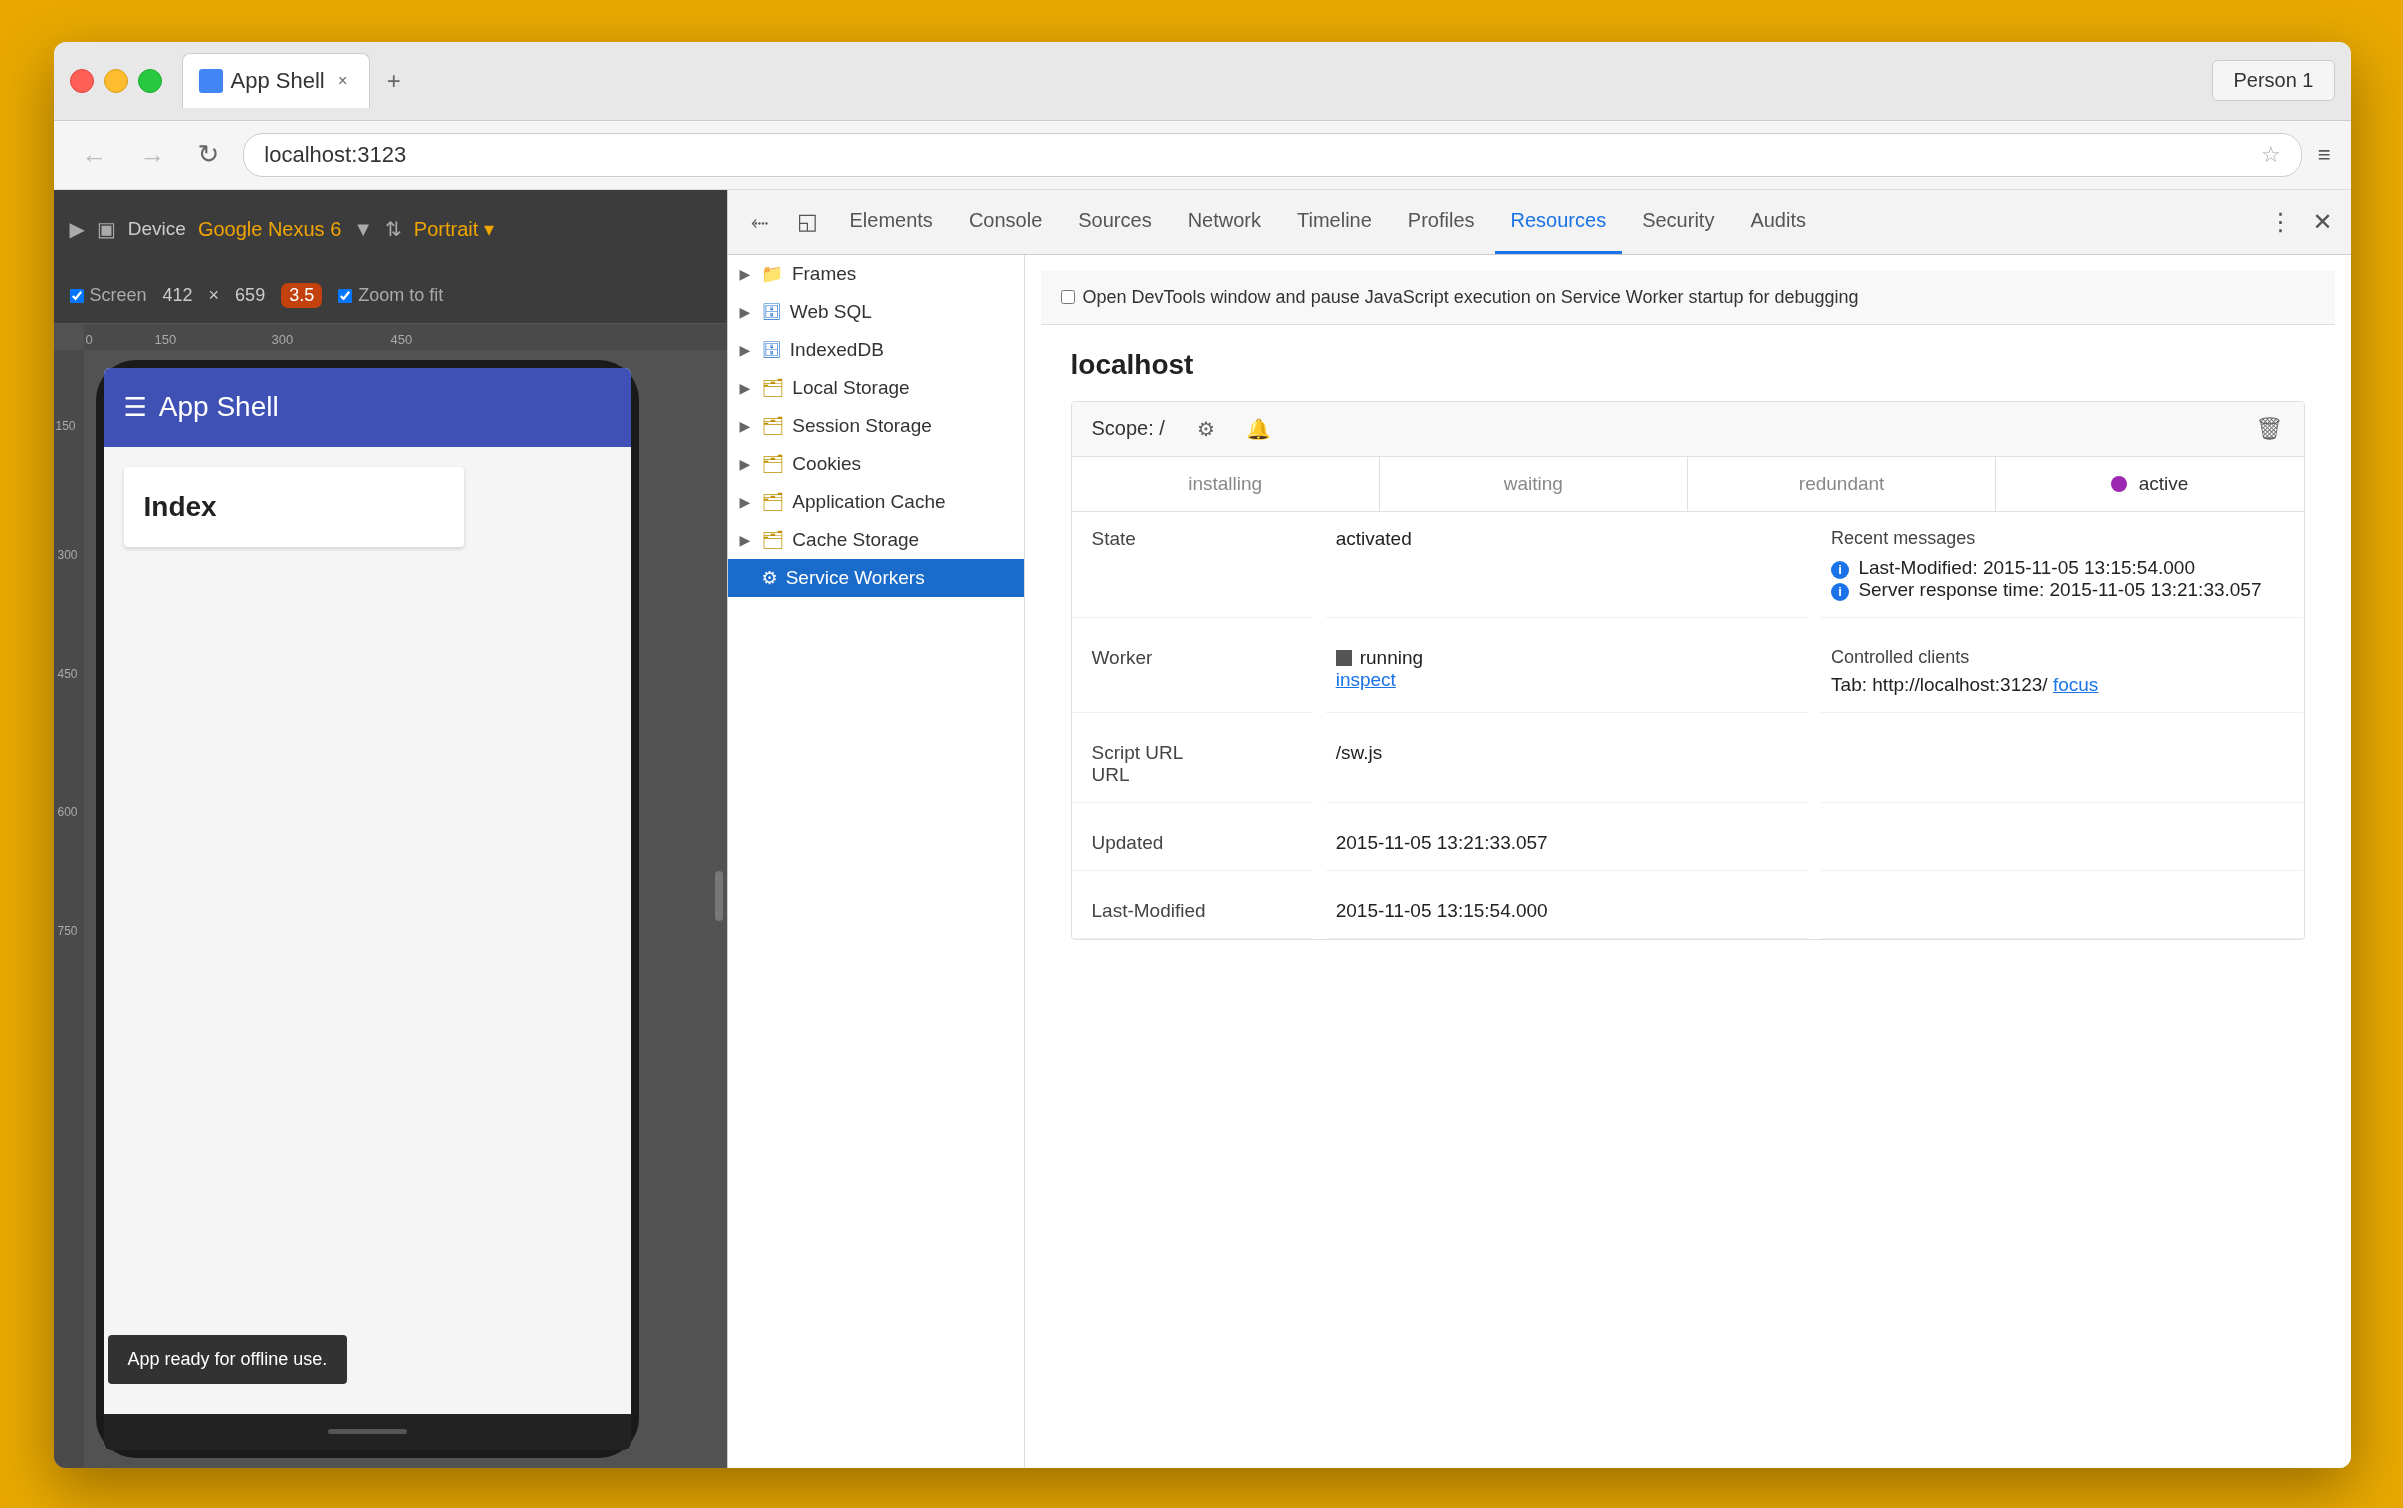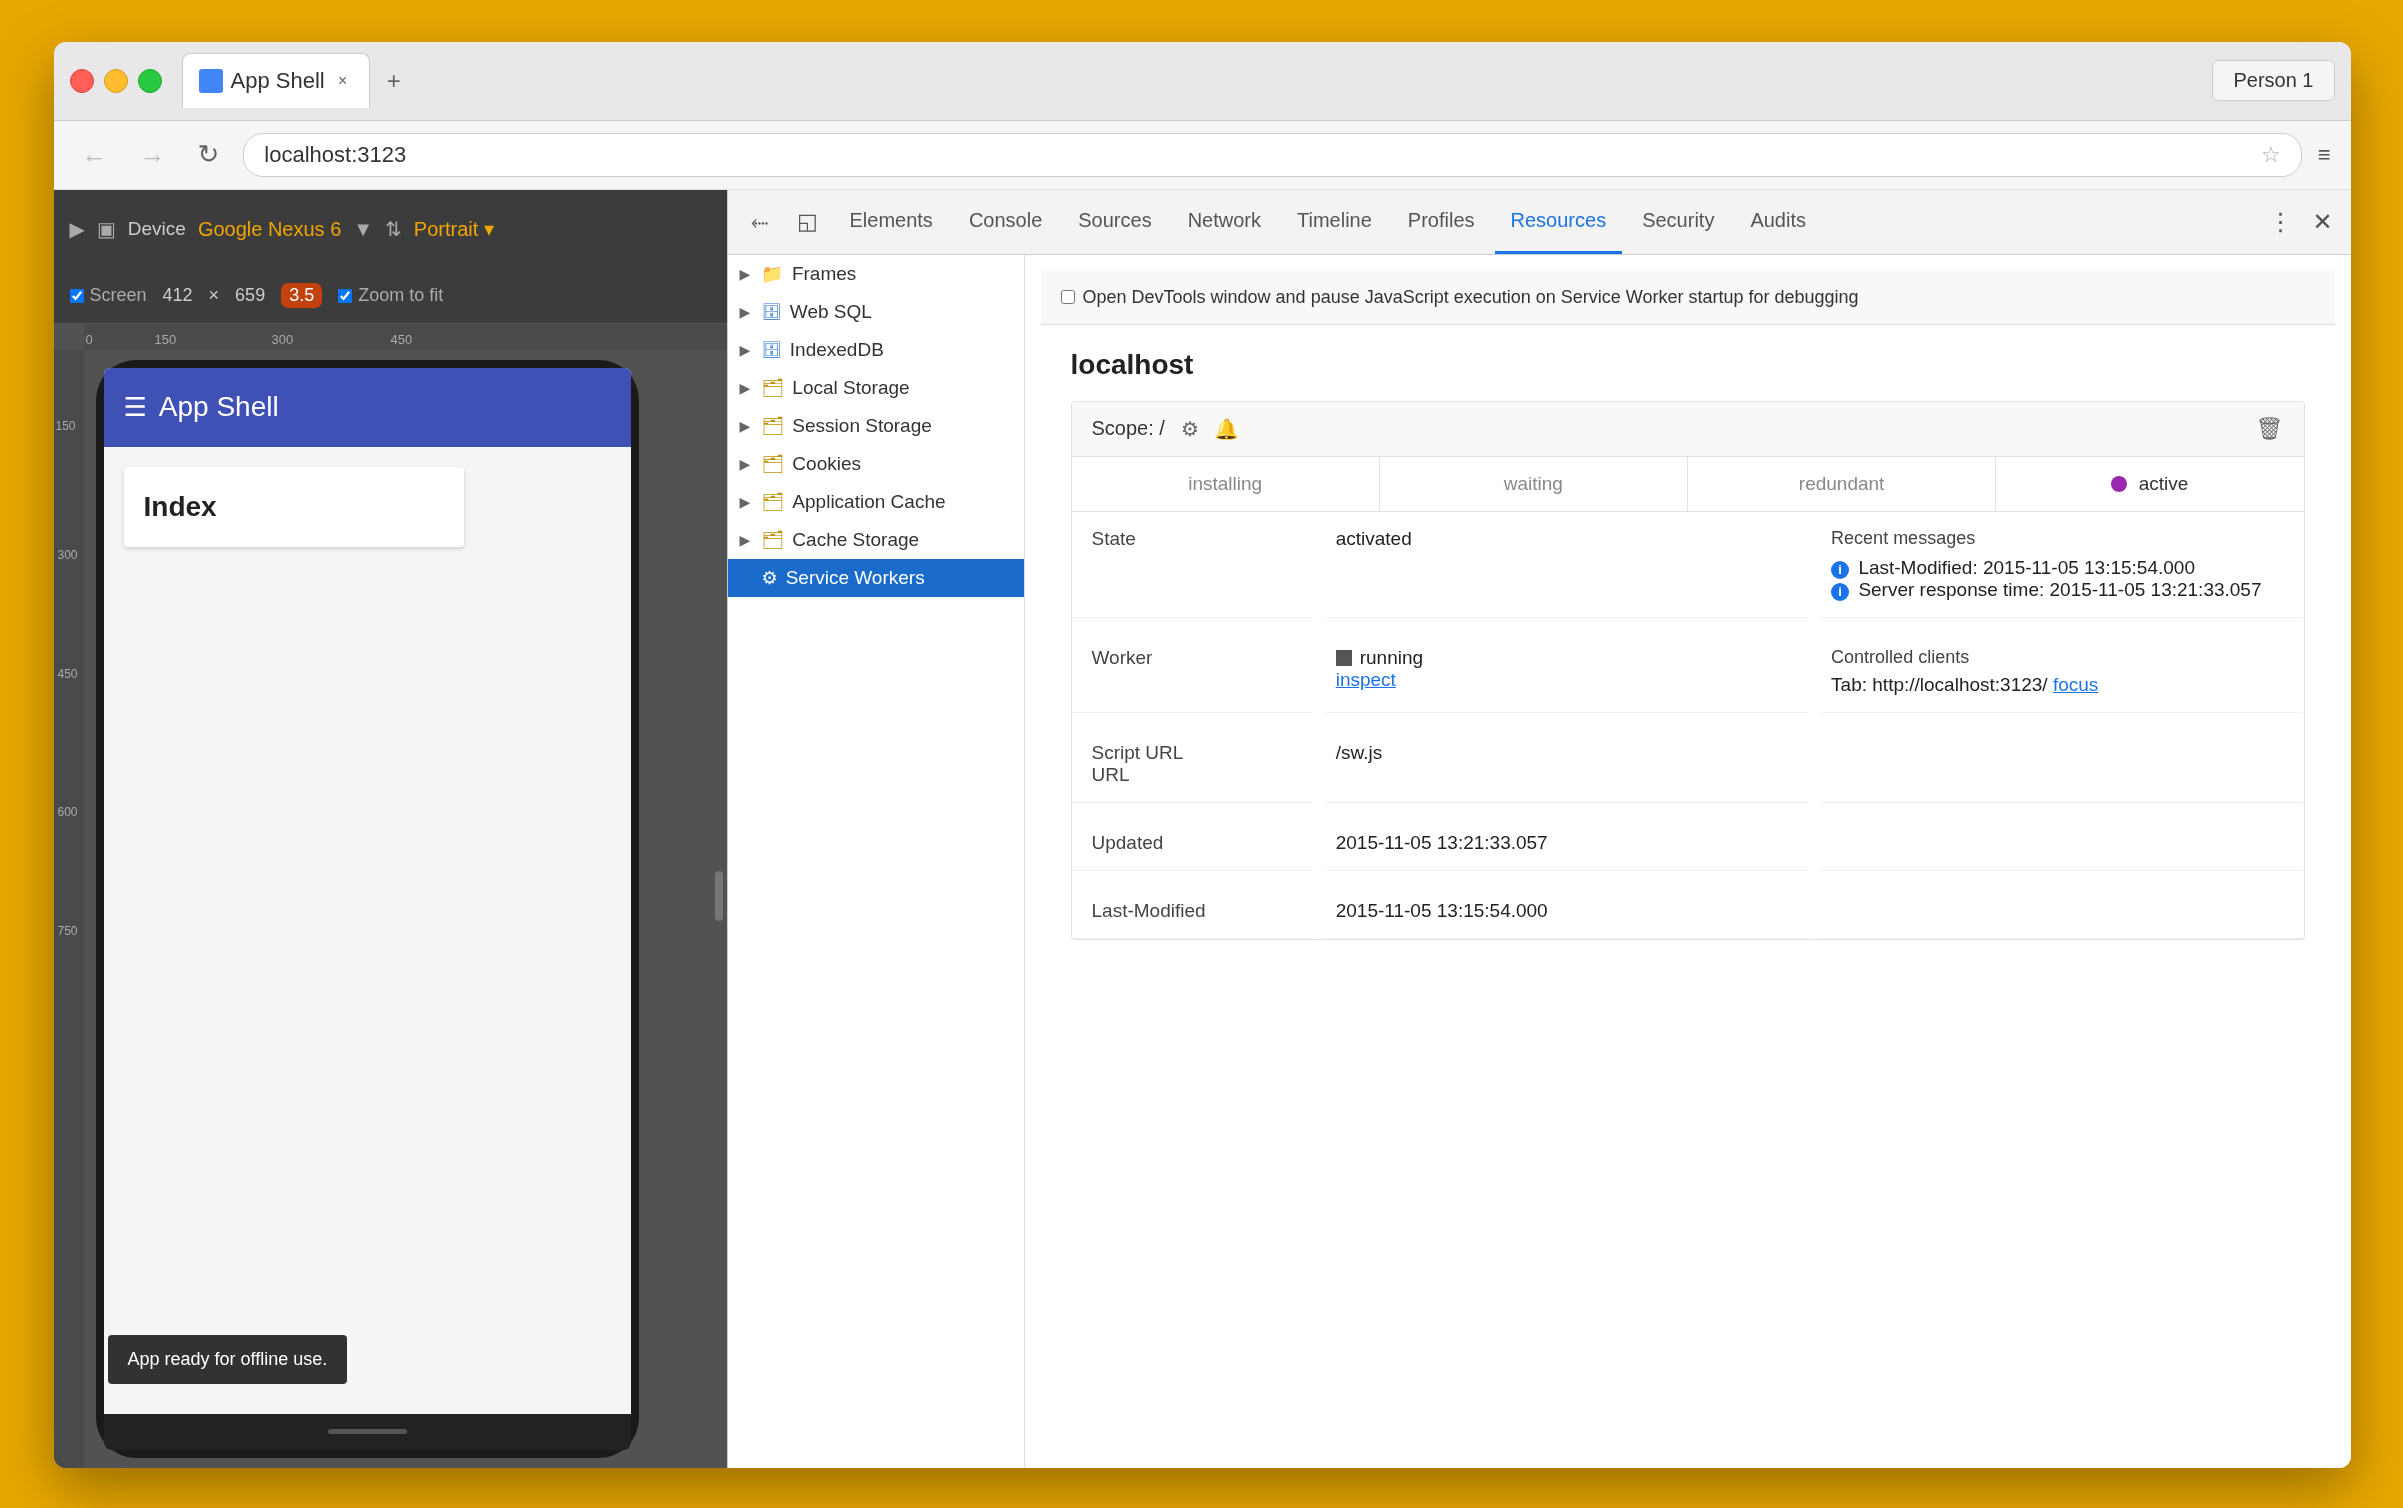--- a/index.html
+++ b/index.html
@@ -432,21 +432,21 @@
       border-radius: 4px;
       padding: 0;
       overflow: hidden;
     }
 
     .sw-scope-bar {
       background: #f8f8f8;
       padding: 14px 20px;
       display: flex;
       align-items: center;
-      gap: 16px;
+      gap: 32px;
       border-bottom: 1px solid #e0e0e0;
     }
 
     .sw-scope-label {
       font-size: 20px;
       color: #333;
     }
 
     .sw-scope-icon {
       font-size: 20px;

